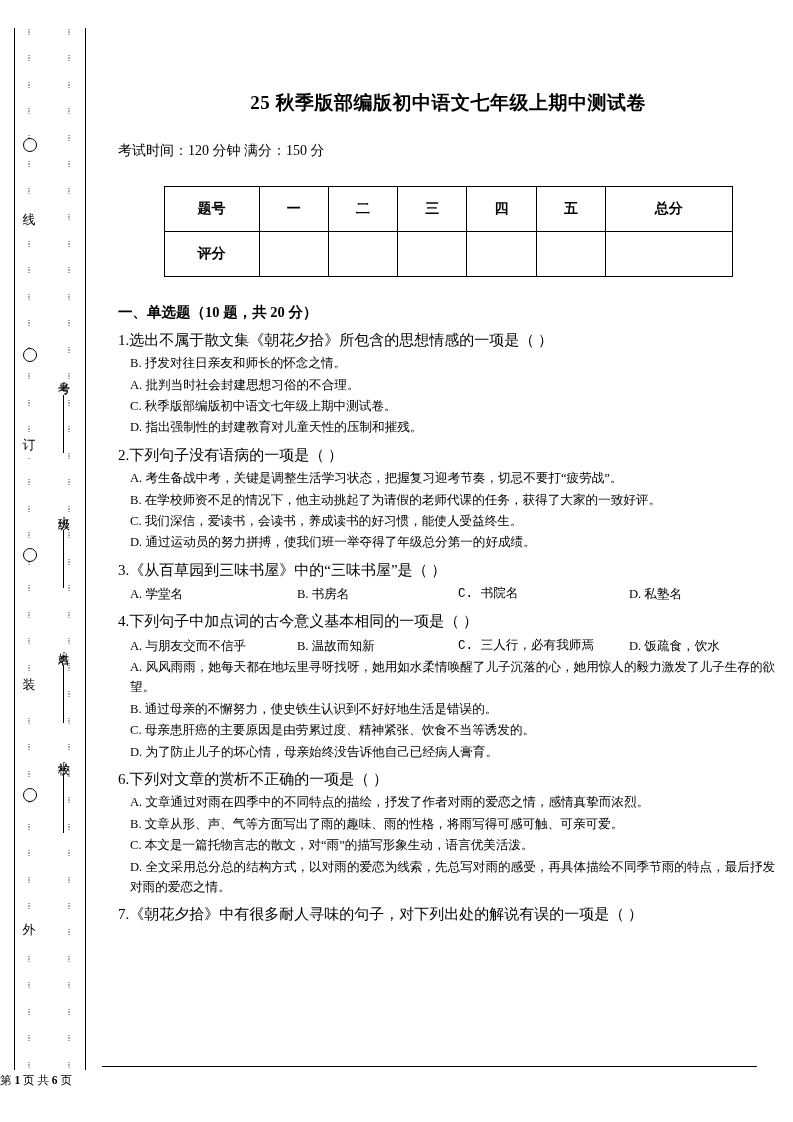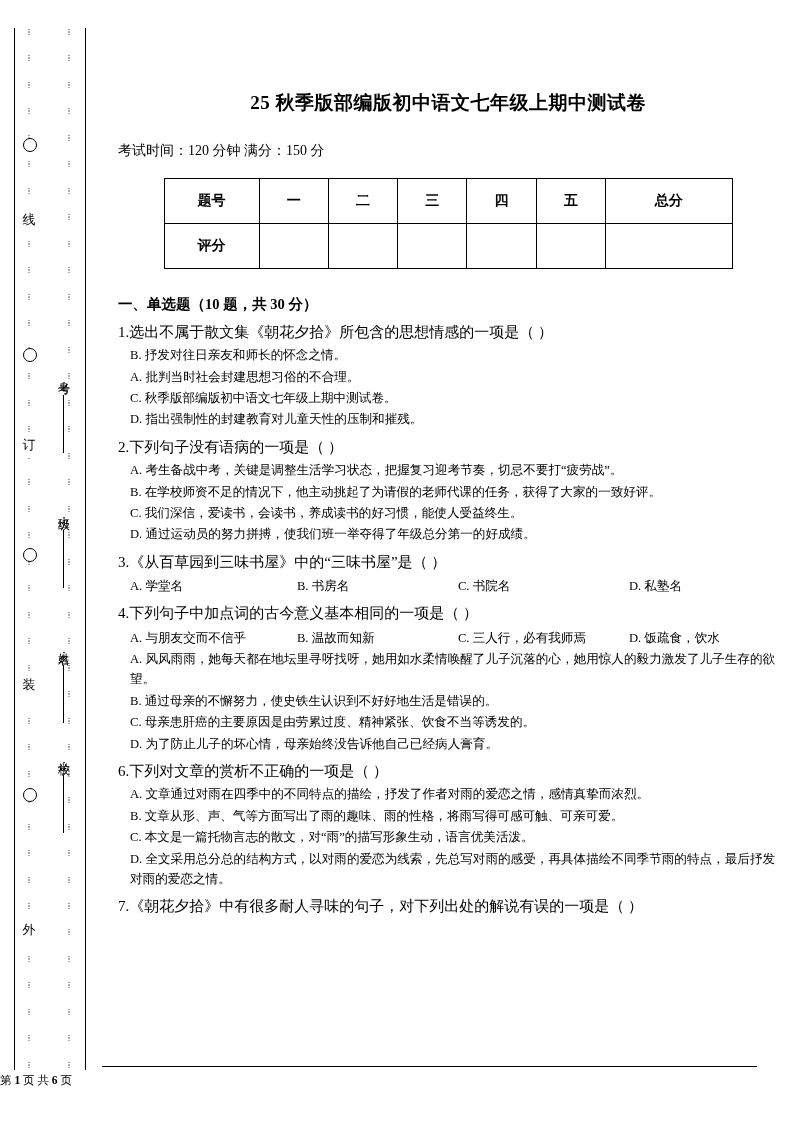--- a/index.html
+++ b/index.html
@@ -120,21 +120,21 @@
     margin: 62px 0 0 0;
     letter-spacing: 0.5px;
   }
   .subtitle {
     text-align: left;
     font-size: 14px;
     margin: 26px 0 0 0;
   }
 
   table.score-table {
-    margin: 18px auto 0 auto;
+    margin: 26px auto 0 auto;
     border-collapse: collapse;
     width: 569px;
   }
   table.score-table td {
     border: 1px solid #000;
     height: 42px;
     text-align: center;
     font-size: 14px;
     font-weight: bold;
   }
@@ -164,21 +164,21 @@
     display: flex;
     font-size: 12.6px;
     line-height: 1.62;
     margin: 2px 0 0 12px;
   }
   .opt-row > span {
     display: block;
   }
   .w1 { width: 168px; }
   .w2 { width: 162px; }
-  .w3 { width: 172px; }
+  .w3 { width: 172px; font-family: Liberation Mono, monospace; }
   .w4 { width: 150px; }
 
   .footer {
     position: absolute;
     left: 0;
     right: 0;
     bottom: 34px;
     text-align: left;
     font-size: 11.5px;
   }
@@ -337,21 +337,21 @@
         <td></td>
         <td></td>
         <td></td>
         <td></td>
         <td></td>
         <td></td>
       </tr>
     </tbody>
       </table>
 
-    <div class="section-head">一、单选题（10 题，共 30 分）</div>
+    <div class="section-head">一、单选题（10 题，共 20 分）</div>
 
     <div>
       <div class="q">1.选出不属于散文集《朝花夕拾》所包含的思想情感的一项是（    ）</div>
       <div class="opts">
         <div class="opt">B. 抒发对往日亲友和师长的怀念之情。</div>
         <div class="opt">A. 批判当时社会封建思想习俗的不合理。</div>
         <div class="opt">C. 秋季版部编版初中语文七年级上期中测试卷。</div>
         <div class="opt">D. 指出强制性的封建教育对儿童天性的压制和摧残。</div>
       </div>
     </div>

